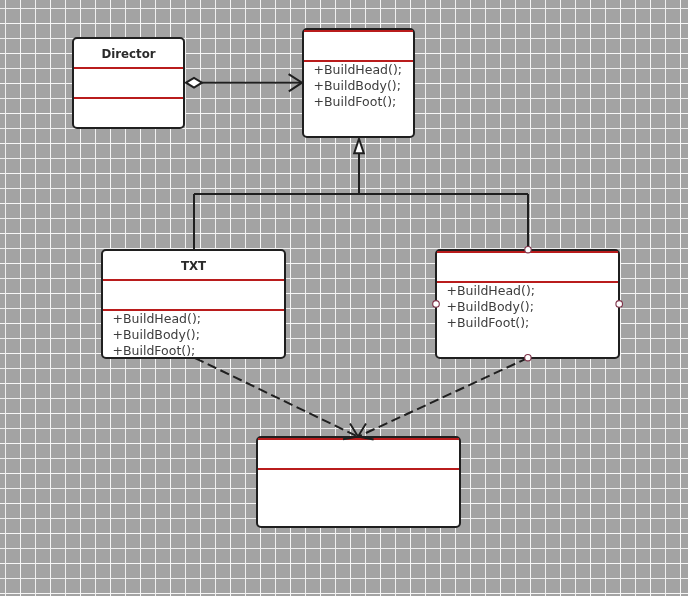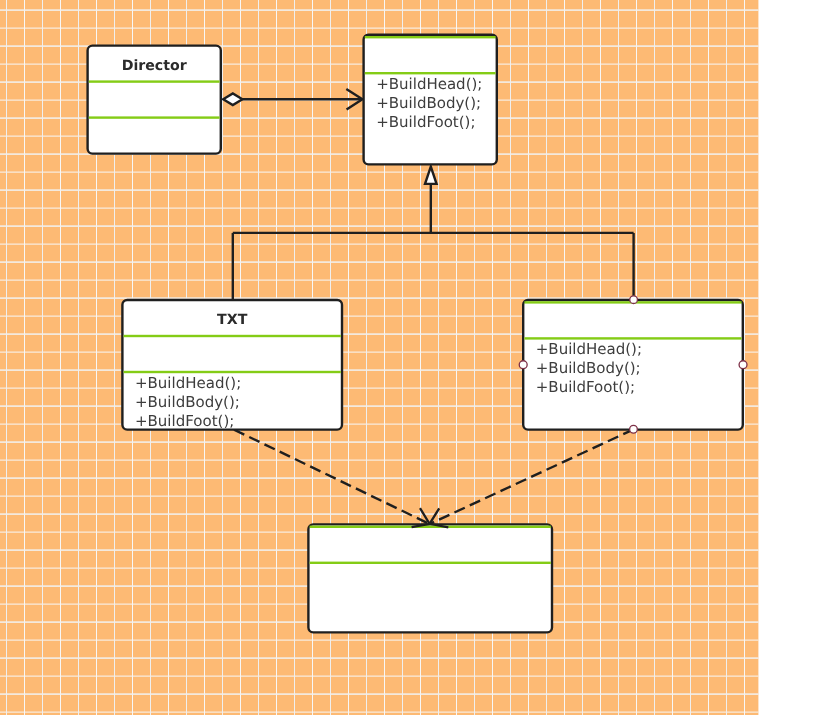--- a/index.html
+++ b/index.html
@@ -1,33 +1,33 @@
 <!DOCTYPE html>
 <html><head>
 <meta charset="utf-8">
 <title>UML Class Diagram</title>
 <style>
   html,body{margin:0;padding:0;}
   body{width:688px;height:596px;background:#ffffff;
        font-family:"DejaVu Sans",sans-serif;overflow:hidden;}
-  #canvas{position:relative;width:632px;height:596px;overflow:hidden;background:#fdba74;}
+  #canvas{position:relative;width:688px;height:596px;overflow:hidden;background:#a3a3a3;}
   #grid{position:absolute;left:0;top:0;width:688px;height:596px;
     background-image:
       linear-gradient(to right, #efefef 1px, transparent 1px),
       linear-gradient(to bottom, #efefef 1px, transparent 1px),
       linear-gradient(to right, #f7f7f7 1px, transparent 1px),
       linear-gradient(to bottom, #f7f7f7 1px, transparent 1px);
     background-size:30px 30px,30px 30px,15px 15px,15px 15px;
     background-position:5px 8px,5px 8px,5px 8px,5px 8px;
   }
   svg.layer{position:absolute;left:0;top:0;width:688px;height:596px;overflow:visible;}
   .umlbox{position:absolute;box-sizing:border-box;background:#ffffff;
           border:2px solid #1f1f1f;border-radius:5px;}
   .umlrow{box-sizing:border-box;}
-  .umlsep{border-top:2px solid #84cc16;}
+  .umlsep{border-top:2px solid #b91c1c;}
   .title{text-align:center;font-weight:bold;font-size:11.8px;color:#2b2b2b;position:relative;top:1.3px;}
   .methods{font-size:12.5px;color:#3d3d3d;padding-left:9.5px;}
   .methods div{line-height:16px;white-space:nowrap;}
 </style>
 </head>
 <body>
 
 <div id="canvas">
   <div id="grid"></div>
   <svg id="connector-layer" class="layer" viewBox="0 0 688 596">

